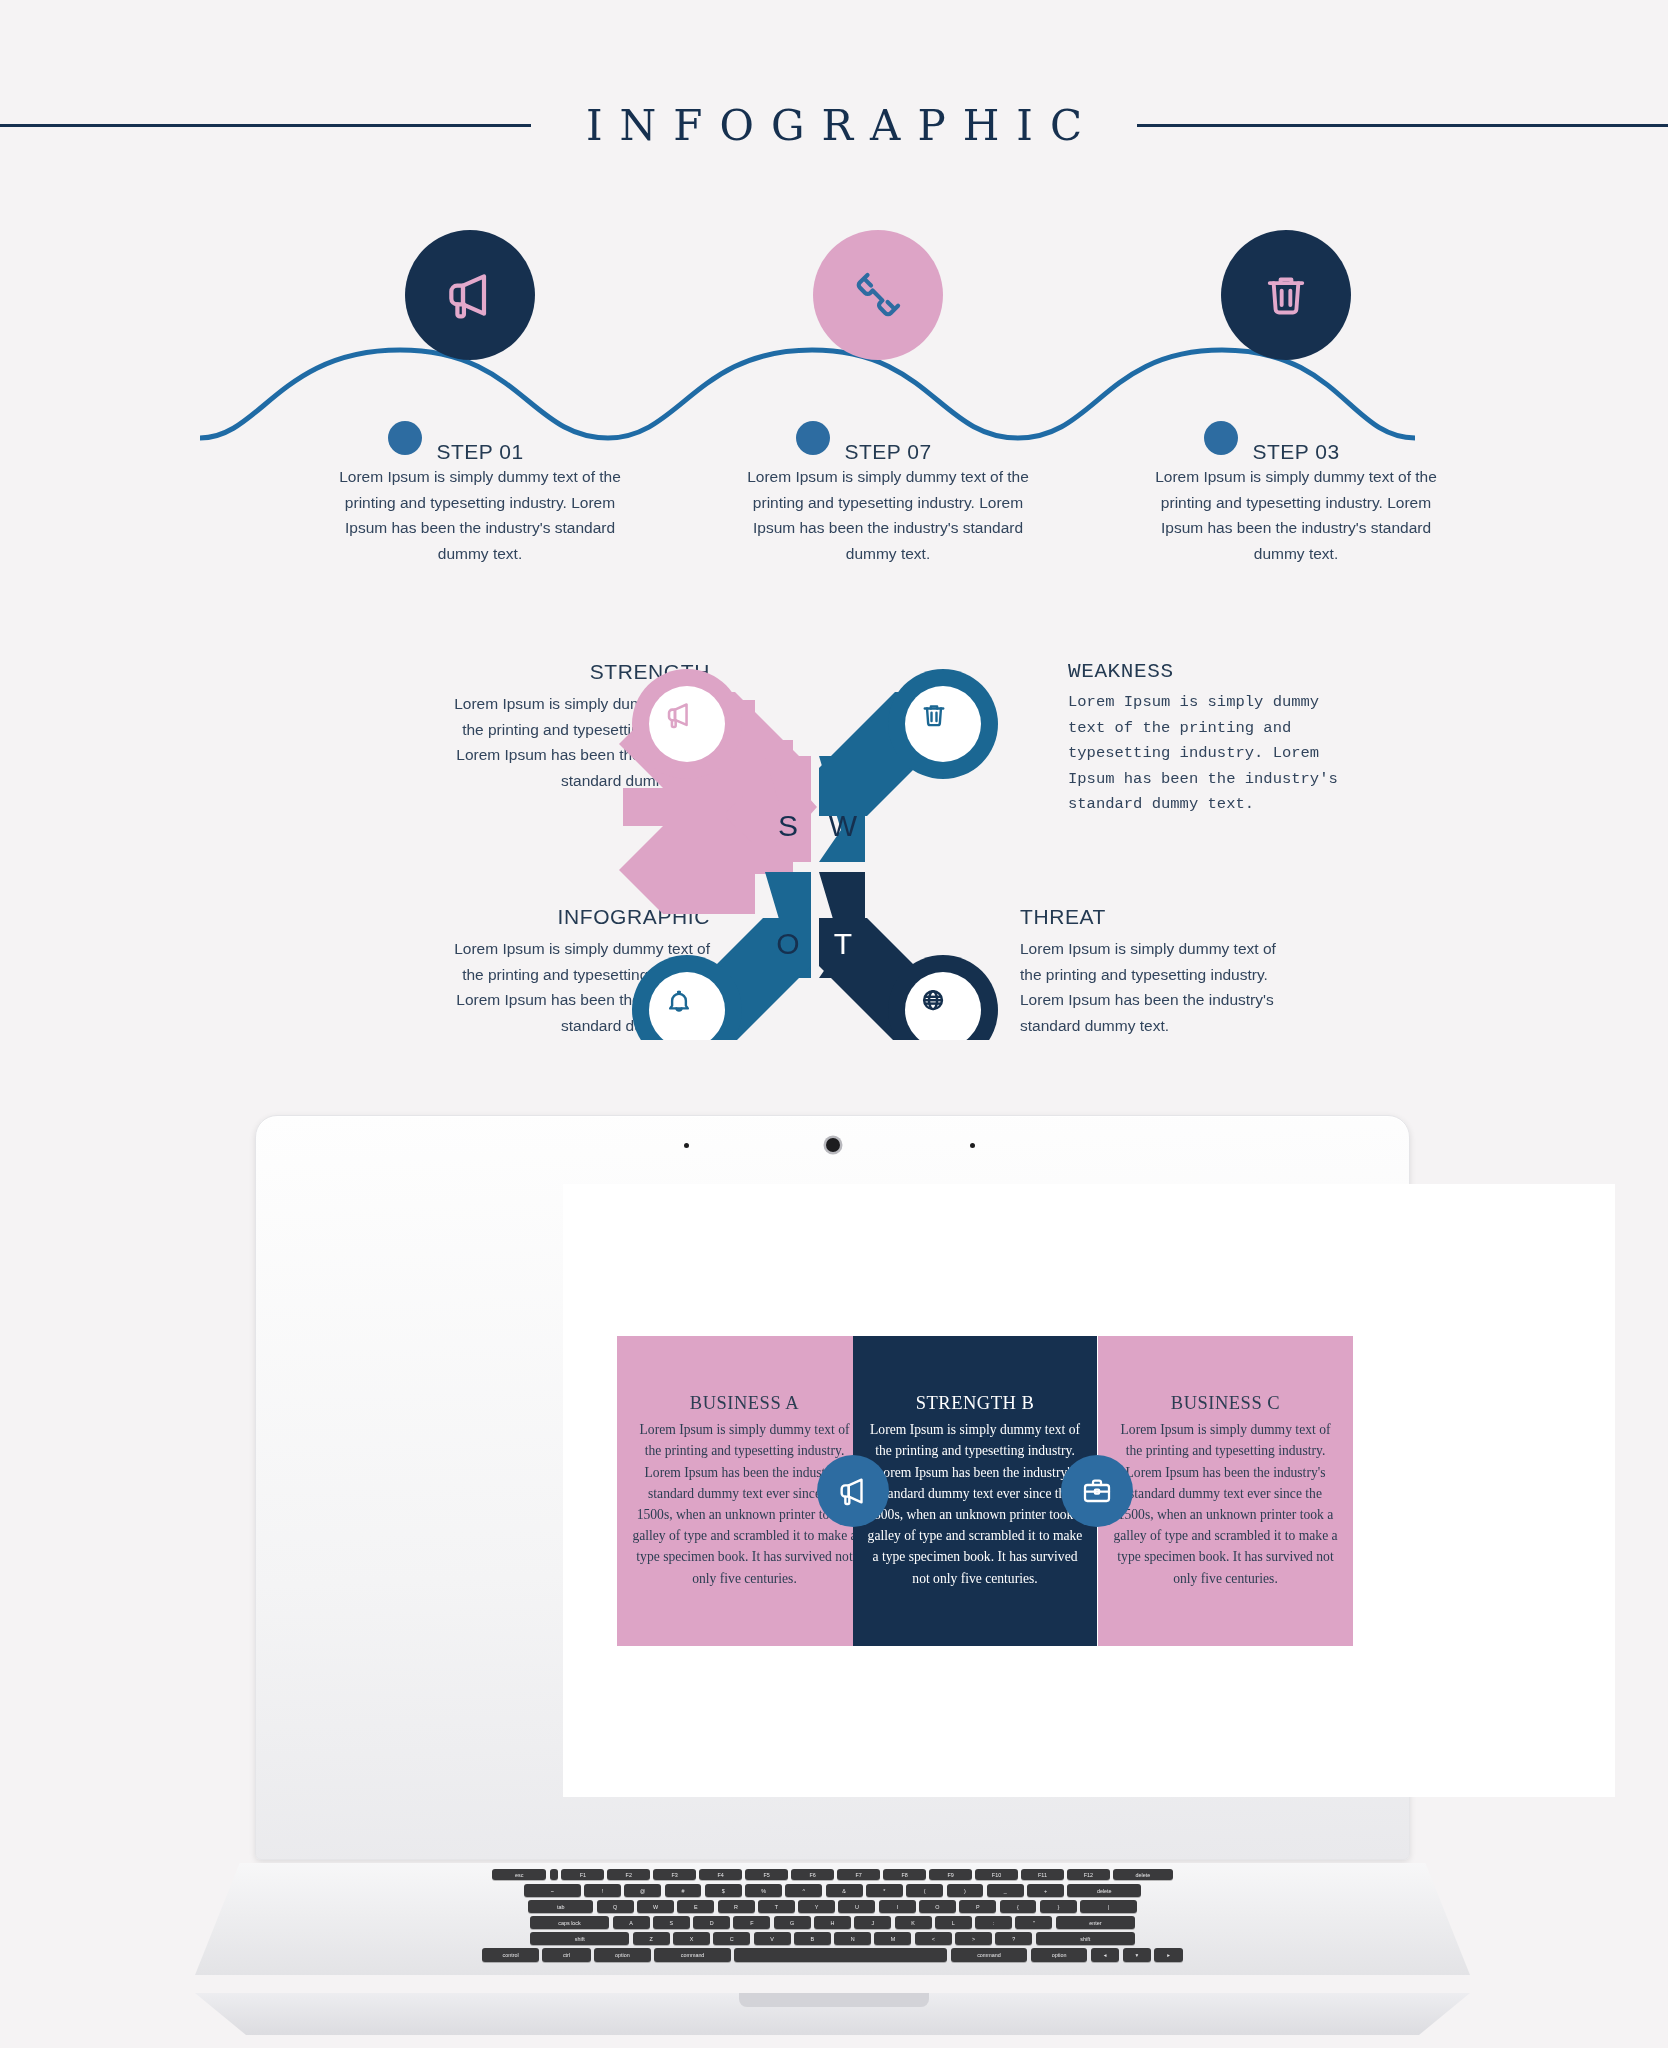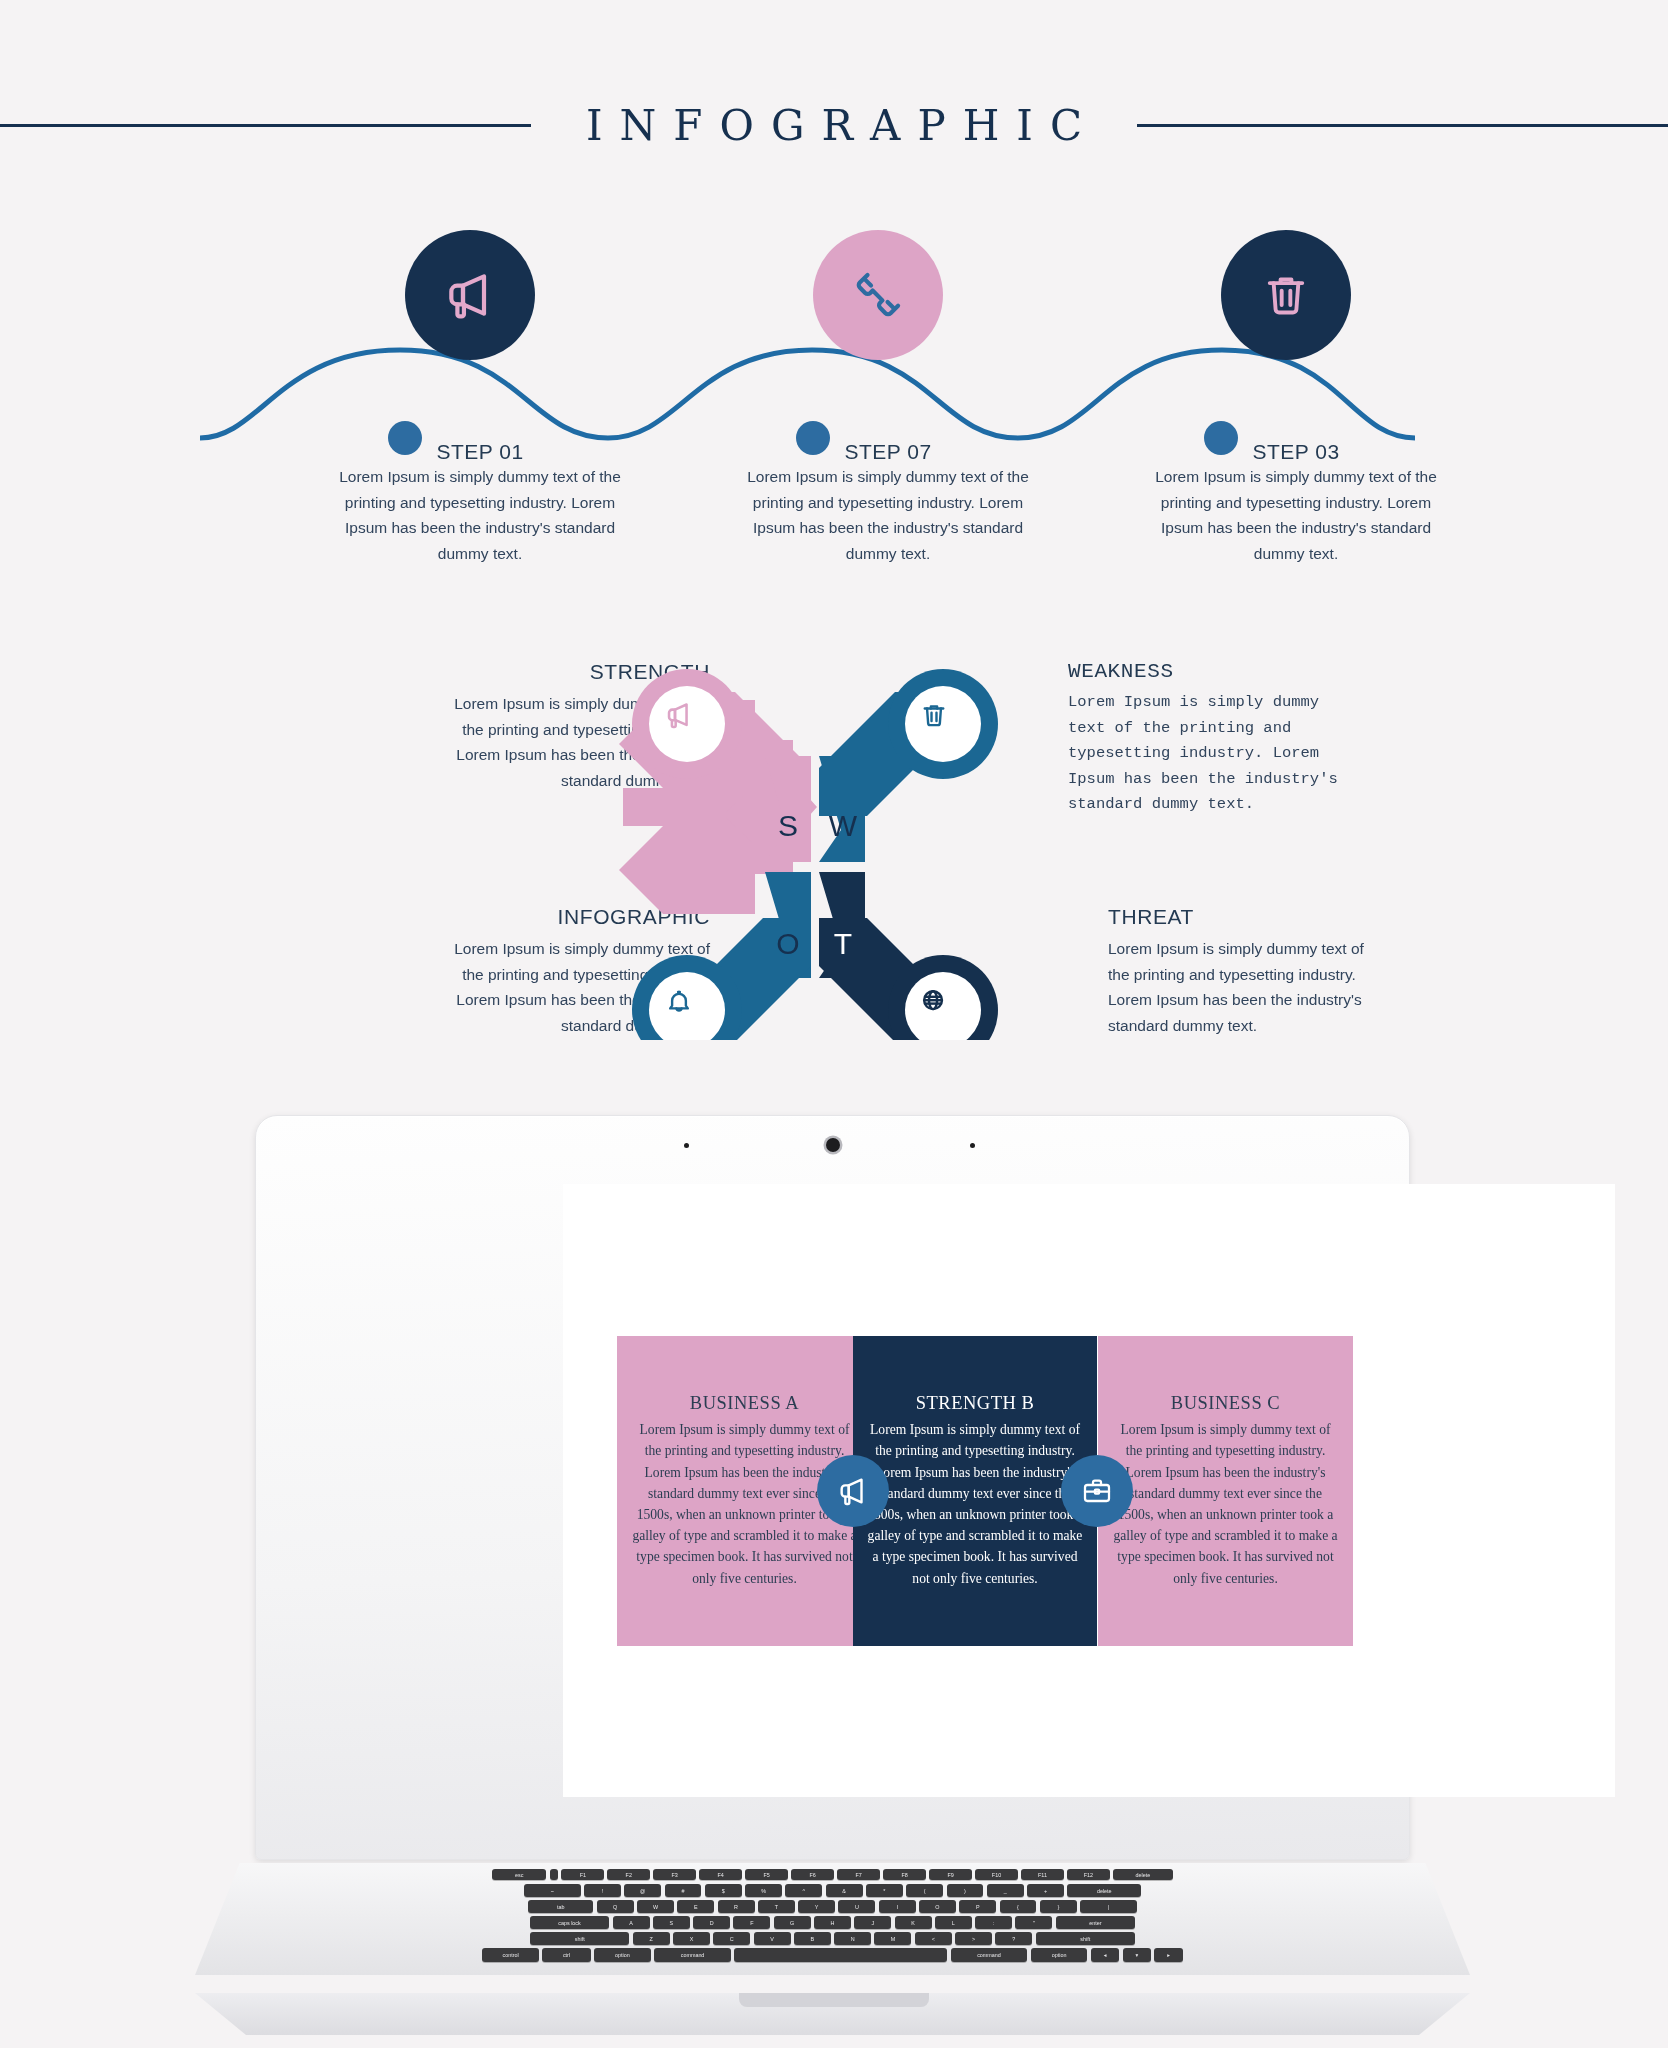--- a/index.html
+++ b/index.html
@@ -173,21 +173,21 @@
   <div class="swot-side right" style="left:1068px; top:40px;font-family:Liberation Mono, monospace;">
     <div class="swot-title">WEAKNESS</div>
     <div class="swot-body">Lorem Ipsum is simply dummy text of the printing and typesetting industry. Lorem Ipsum has been the industry's standard dummy text.</div>
   </div>
 
   <div class="swot-side left" style="left:440px; top:285px;">
     <div class="swot-title">INFOGRAPHIC</div>
     <div class="swot-body">Lorem Ipsum is simply dummy text of the printing and typesetting industry. Lorem Ipsum has been the industry's standard dummy text.</div>
   </div>
 
-  <div class="swot-side right" style="left:1108px; top:285px;">
+  <div class="swot-side right" style="left:1020px; top:285px;">
     <div class="swot-title">THREAT</div>
     <div class="swot-body">Lorem Ipsum is simply dummy text of the printing and typesetting industry. Lorem Ipsum has been the industry's standard dummy text.</div>
   </div>
 
   <svg id="swot-core" width="400" height="400" viewBox="0 0 400 400">
 
     <g>
       <path d="M188,150 L188,110 L150,110 L150,70 L58,70 L14,114 L58,158 L18,158 L18,196 L58,196
                L14,240 L58,284 L150,284 L150,244 L188,244 L188,204 L212,177 Z" fill="#dda4c6" transform="translate(-10,-10) rotate(0)"></path>
       <path d="M188,140 L188,175 L140,175 L140,205 L108,175 L140,145 L140,175 Z" fill="#dda4c6"></path>

